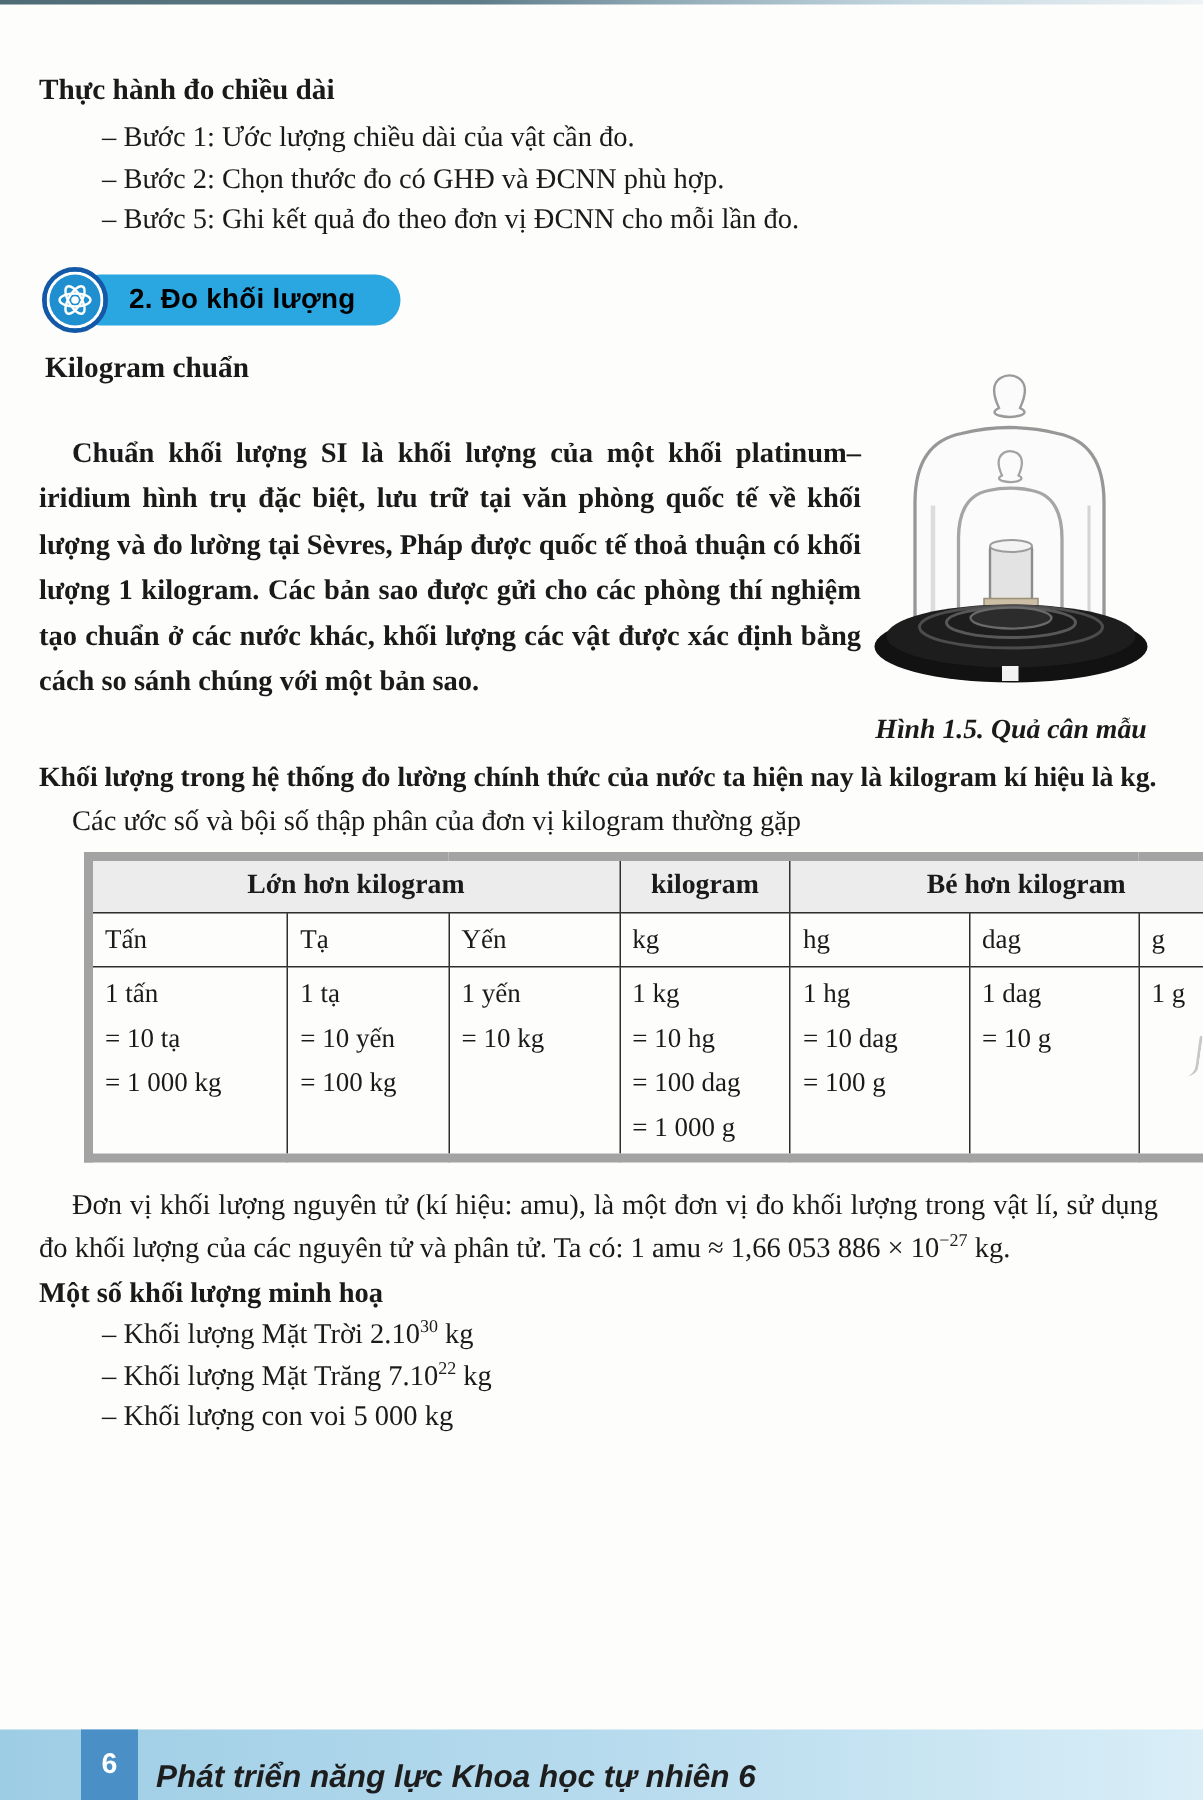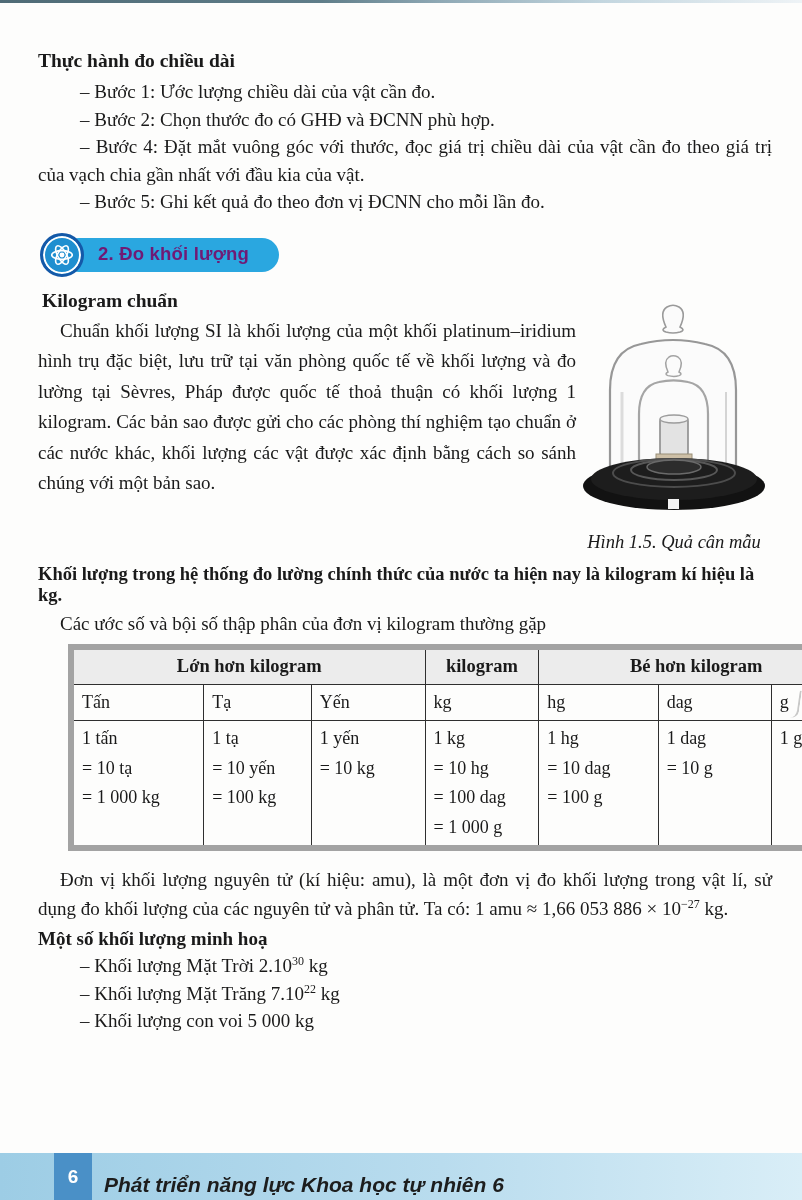--- a/index.html
+++ b/index.html
@@ -8,57 +8,57 @@
     position:relative;
     background:#fdfdfc;
     font-family:"Liberation Serif","DejaVu Serif",serif;
     color:#1a1a1a;
     overflow:hidden;
   }
   .top-edge-line {
     position:absolute; top:0; left:0; width:100%; height:3px;
     background:linear-gradient(90deg,#4f6b76 0%,#5f7d89 40%,#8fa9b5 55%,#c3d6df 75%,#eef3f6 100%);
   }
-  .content { padding:50px 30px 0 38px; }
+  .content { padding:50px 30px 0 26px; }
 
   .section-heading {
     font-size:19.5px; font-weight:bold; margin:0 0 6px;
   }
   .para { font-size:19px; line-height:27.5px; }
   .intro { text-indent:22px; margin-bottom:1px; }
   .steps p {
     font-size:19px; line-height:27.5px;
     text-indent:42px; text-align:justify; margin:0;
   }
 
   
   .badge-row { position:relative; margin:21px 0 17px 2px; height:36px; }
   .badge-pill {
     position:absolute; left:22px; top:1px; height:34px;
     background:var(--badge-blue); border-radius:17px;
     display:inline-flex; align-items:center;
     padding:0 30px 2px 36px;
     font-family:"Liberation Sans","DejaVu Sans",sans-serif;
-    font-weight:bold; font-size:18.5px; color:#701a75;
+    font-weight:bold; font-size:18.5px; color:#000000;
     letter-spacing:0.2px;
   }
   .badge-circle {
     position:absolute; left:0; top:-4px; width:44px; height:44px;
     border-radius:50%;
     background:var(--badge-circle-fill);
     border:3px solid var(--badge-circle-ring);
     box-shadow:inset 0 0 0 2px #ffffff;
     display:flex; align-items:center; justify-content:center;
     z-index:2;
   }
   .badge-circle svg { width:26px; height:26px; }
 
   .subheading { font-size:19.5px; font-weight:bold; margin:0 4px 4px; }
 
-  .kg-row { display:flex; align-items:flex-start; }
+  .kg-row { display:flex; align-items:center;font-weight:bold; }
   .kg-paragraph {
     width:548px; font-size:19px; line-height:30.5px;
     text-align:justify; text-indent:22px;
   }
   .figure-col { width:196px; margin-left:auto; margin-top:-14px; text-align:center; }
   .figure-col svg { width:196px; height:216px; display:block; }
   .figure-caption {
     margin-top:14px; font-style:italic; font-size:18.5px;
     white-space:nowrap; text-align:center;
   }
@@ -121,21 +121,20 @@
 
 <div class="top-edge-line"></div>
 
 <div class="content">
 
   <h2 class="section-heading">Thực hành đo chiều dài</h2>
 
   <div class="steps">
     <p>– Bước 1: Ước lượng chiều dài của vật cần đo.</p>
     <p>– Bước 2: Chọn thước đo có GHĐ và ĐCNN phù hợp.</p>
-    <p>– Bước 4: Đặt mắt vuông góc với thước, đọc giá trị chiều dài của vật cần đo theo giá trị của vạch chia gần nhất với đầu kia của vật.</p>
     <p>– Bước 5: Ghi kết quả đo theo đơn vị ĐCNN cho mỗi lần đo.</p>
   </div>
 
   <div class="badge-row">
     <span class="badge-circle">
       <svg viewBox="0 0 24 24" aria-hidden="true">
         <g stroke="#ffffff" fill="none" stroke-width="1.5">
           <ellipse cx="12" cy="12" rx="9.5" ry="4"></ellipse>
           <ellipse cx="12" cy="12" rx="9.5" ry="4" transform="rotate(60 12 12)"></ellipse>
           <ellipse cx="12" cy="12" rx="9.5" ry="4" transform="rotate(120 12 12)"></ellipse>

